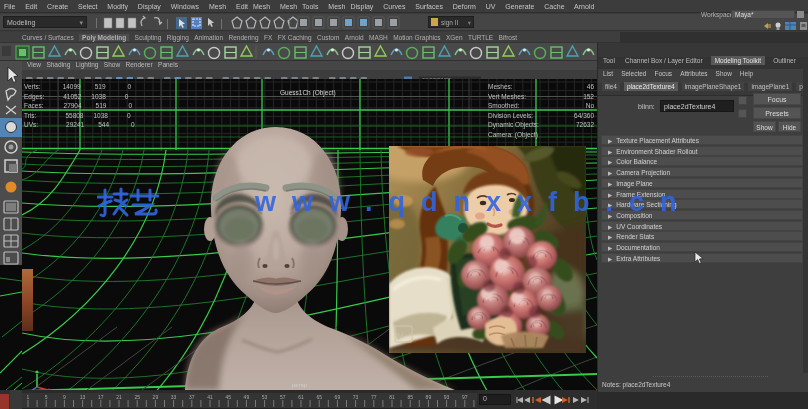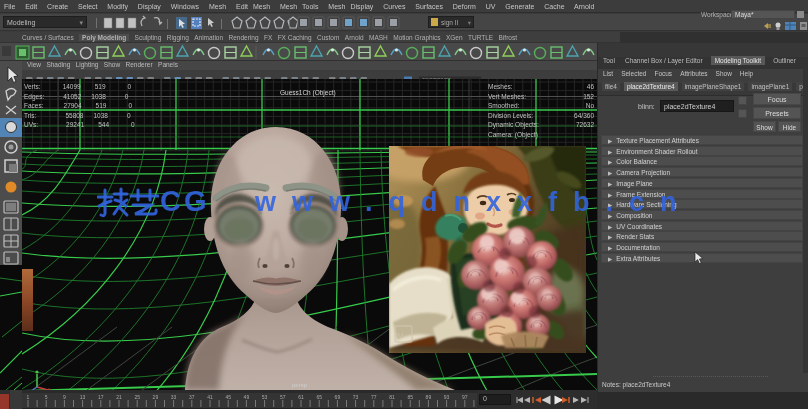--- a/index.html
+++ b/index.html
@@ -693,15 +693,14 @@
       <path d="M1,10 H15"></path>
       <path d="M2,19 Q8,16 14,14"></path>
   <path d="M17,7 H30"></path>
       <path d="M24,2 V13"></path>
       <path d="M18,13 Q24,14 29,19 M30,13 Q24,16 17,27 M22,20 Q26,24 30,28"></path>
   <path d="M34,9 H61"></path>
       <path d="M41,3 V13"></path>
       <path d="M53,3 V13"></path>
   <path d="M36,18 H54 Q46,24 38,27 H56 Q60,27 59,23"></path>
  </svg>
- <div class="abs" style="left:160px;top:185px;color:rgba(50,100,222,0.9);font-size:29px;font-weight:bold;letter-spacing:3px">CG</div>
  <div class="abs" style="left:255px;top:187px;color:rgba(50,100,222,0.9);font-size:27px;font-weight:bold;white-space:nowrap;letter-spacing:16px">www.qdnxxfb.cn</div>
 
 </div>
 </body></html>

